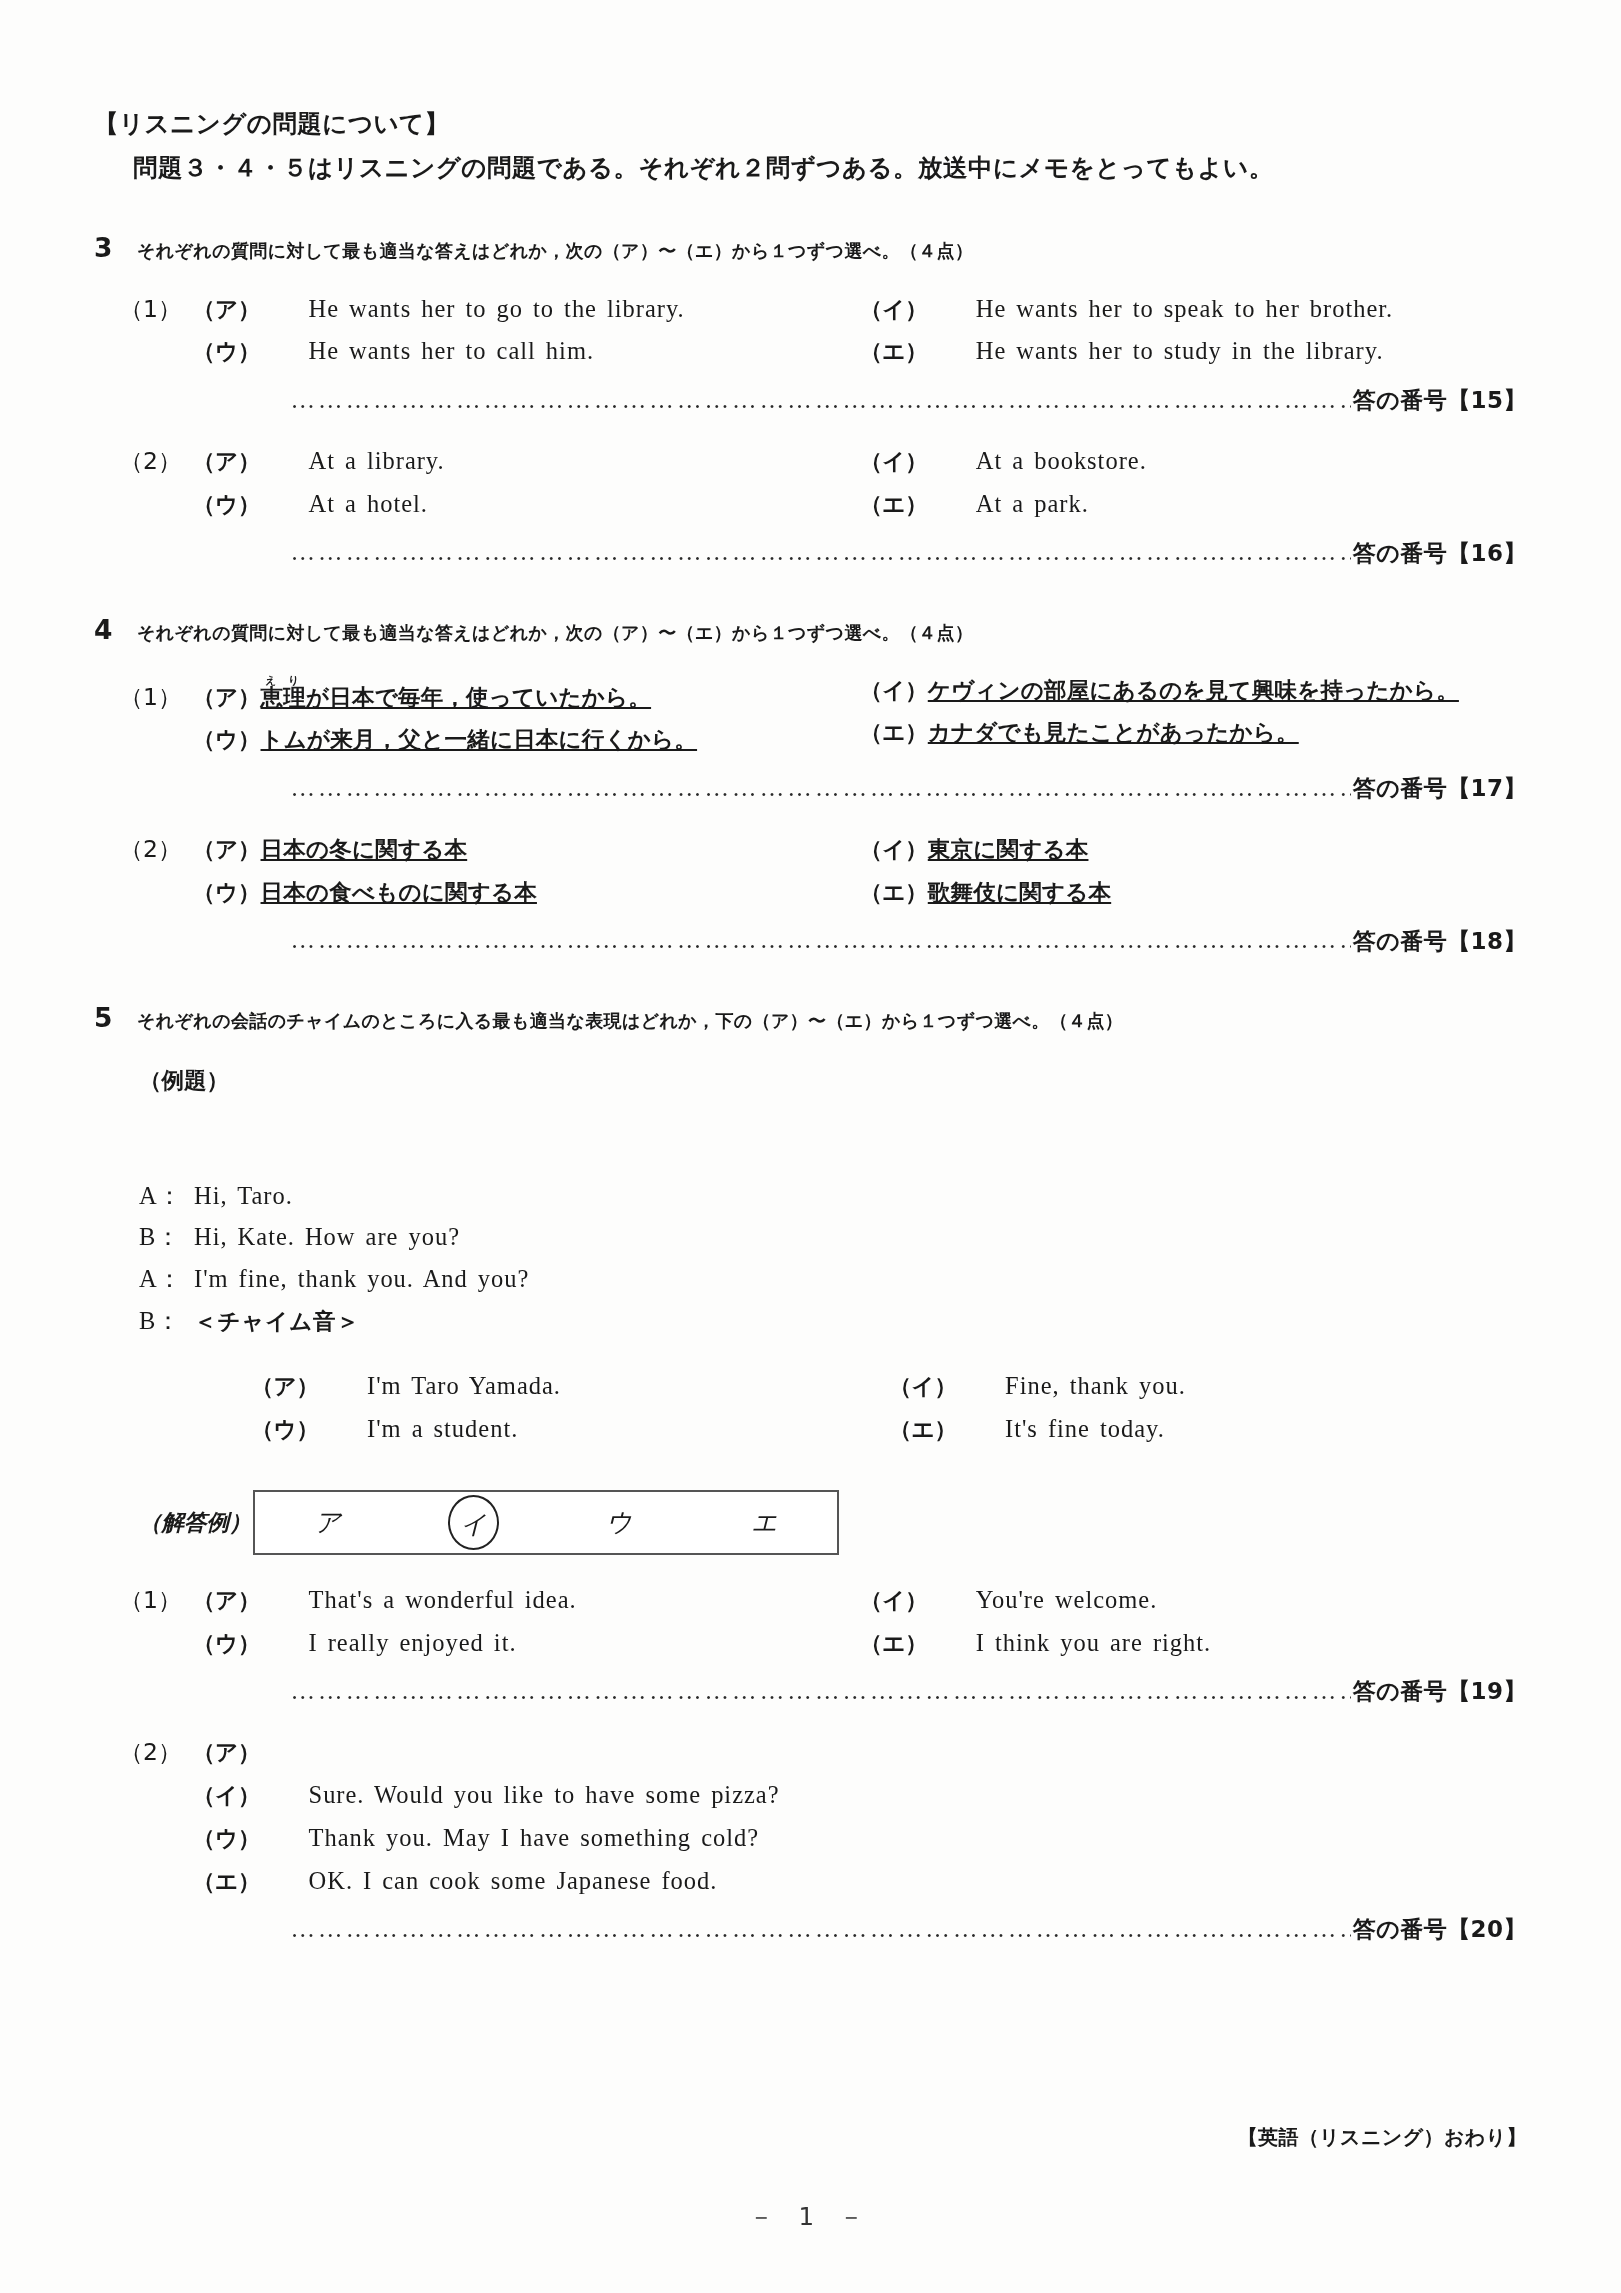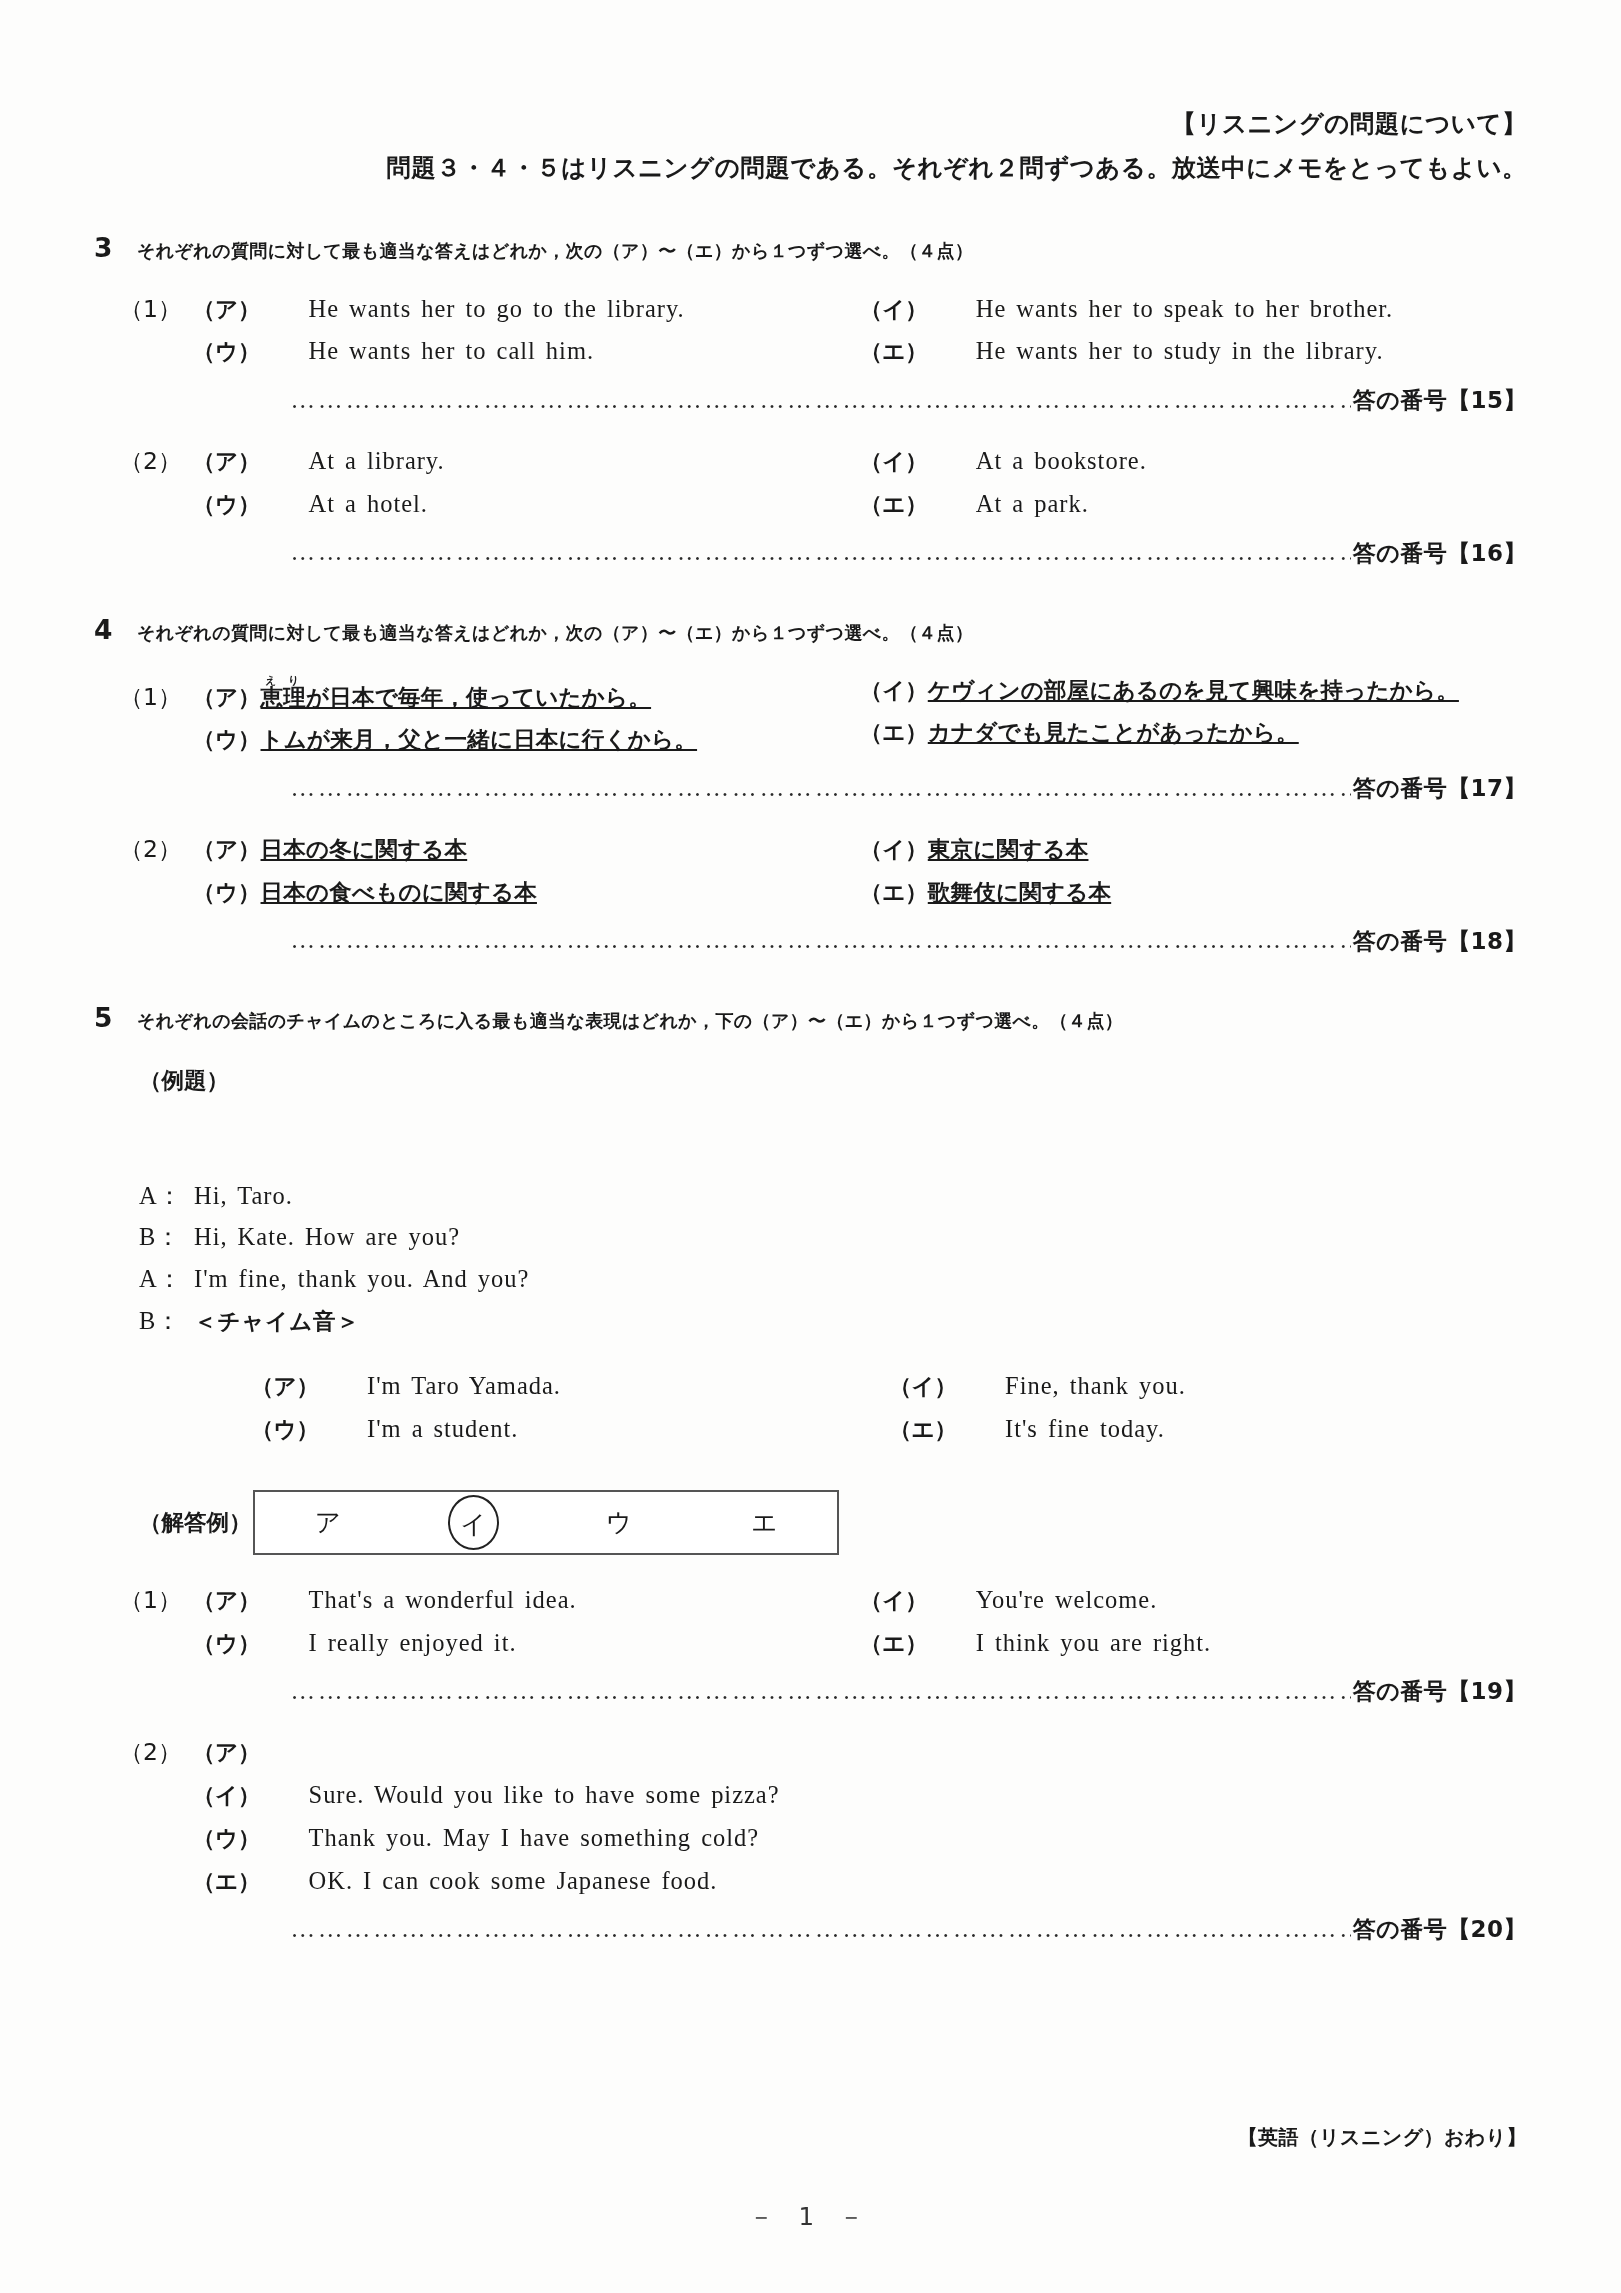--- a/index.html
+++ b/index.html
@@ -25,21 +25,20 @@
   
   .jp {
     font-family: "DejaVu Sans", "Liberation Sans", sans-serif;
     font-weight: 700;
     letter-spacing: 0.02em;
   }
 
   
   .notice {
     margin: 0 0 21.6px 0;
-    text-align: right;
   }
   .notice-title {
     font-size: 24.5px;
     line-height: 1.5;
   }
   .notice-body {
     font-size: 24.5px;
     line-height: 1.55;
     padding-left: 39px;
     margin-top: 5.9px;
@@ -197,20 +196,21 @@
     margin-top: 25.5px;
     padding-left: 157px;
   }
 
   
   .answer-sample {
     margin-top: 33px;
     padding-left: 45px;
     display: flex;
     align-items: center;
+    font-style: italic;
   }
   .answer-sample-label {
     flex: 0 0 114px;
     font-family: "DejaVu Sans", "Liberation Sans", sans-serif;
     font-weight: 700;
     font-size: 22.5px;
   }
   .answer-box {
     width: 582px;
     height: 61px;

